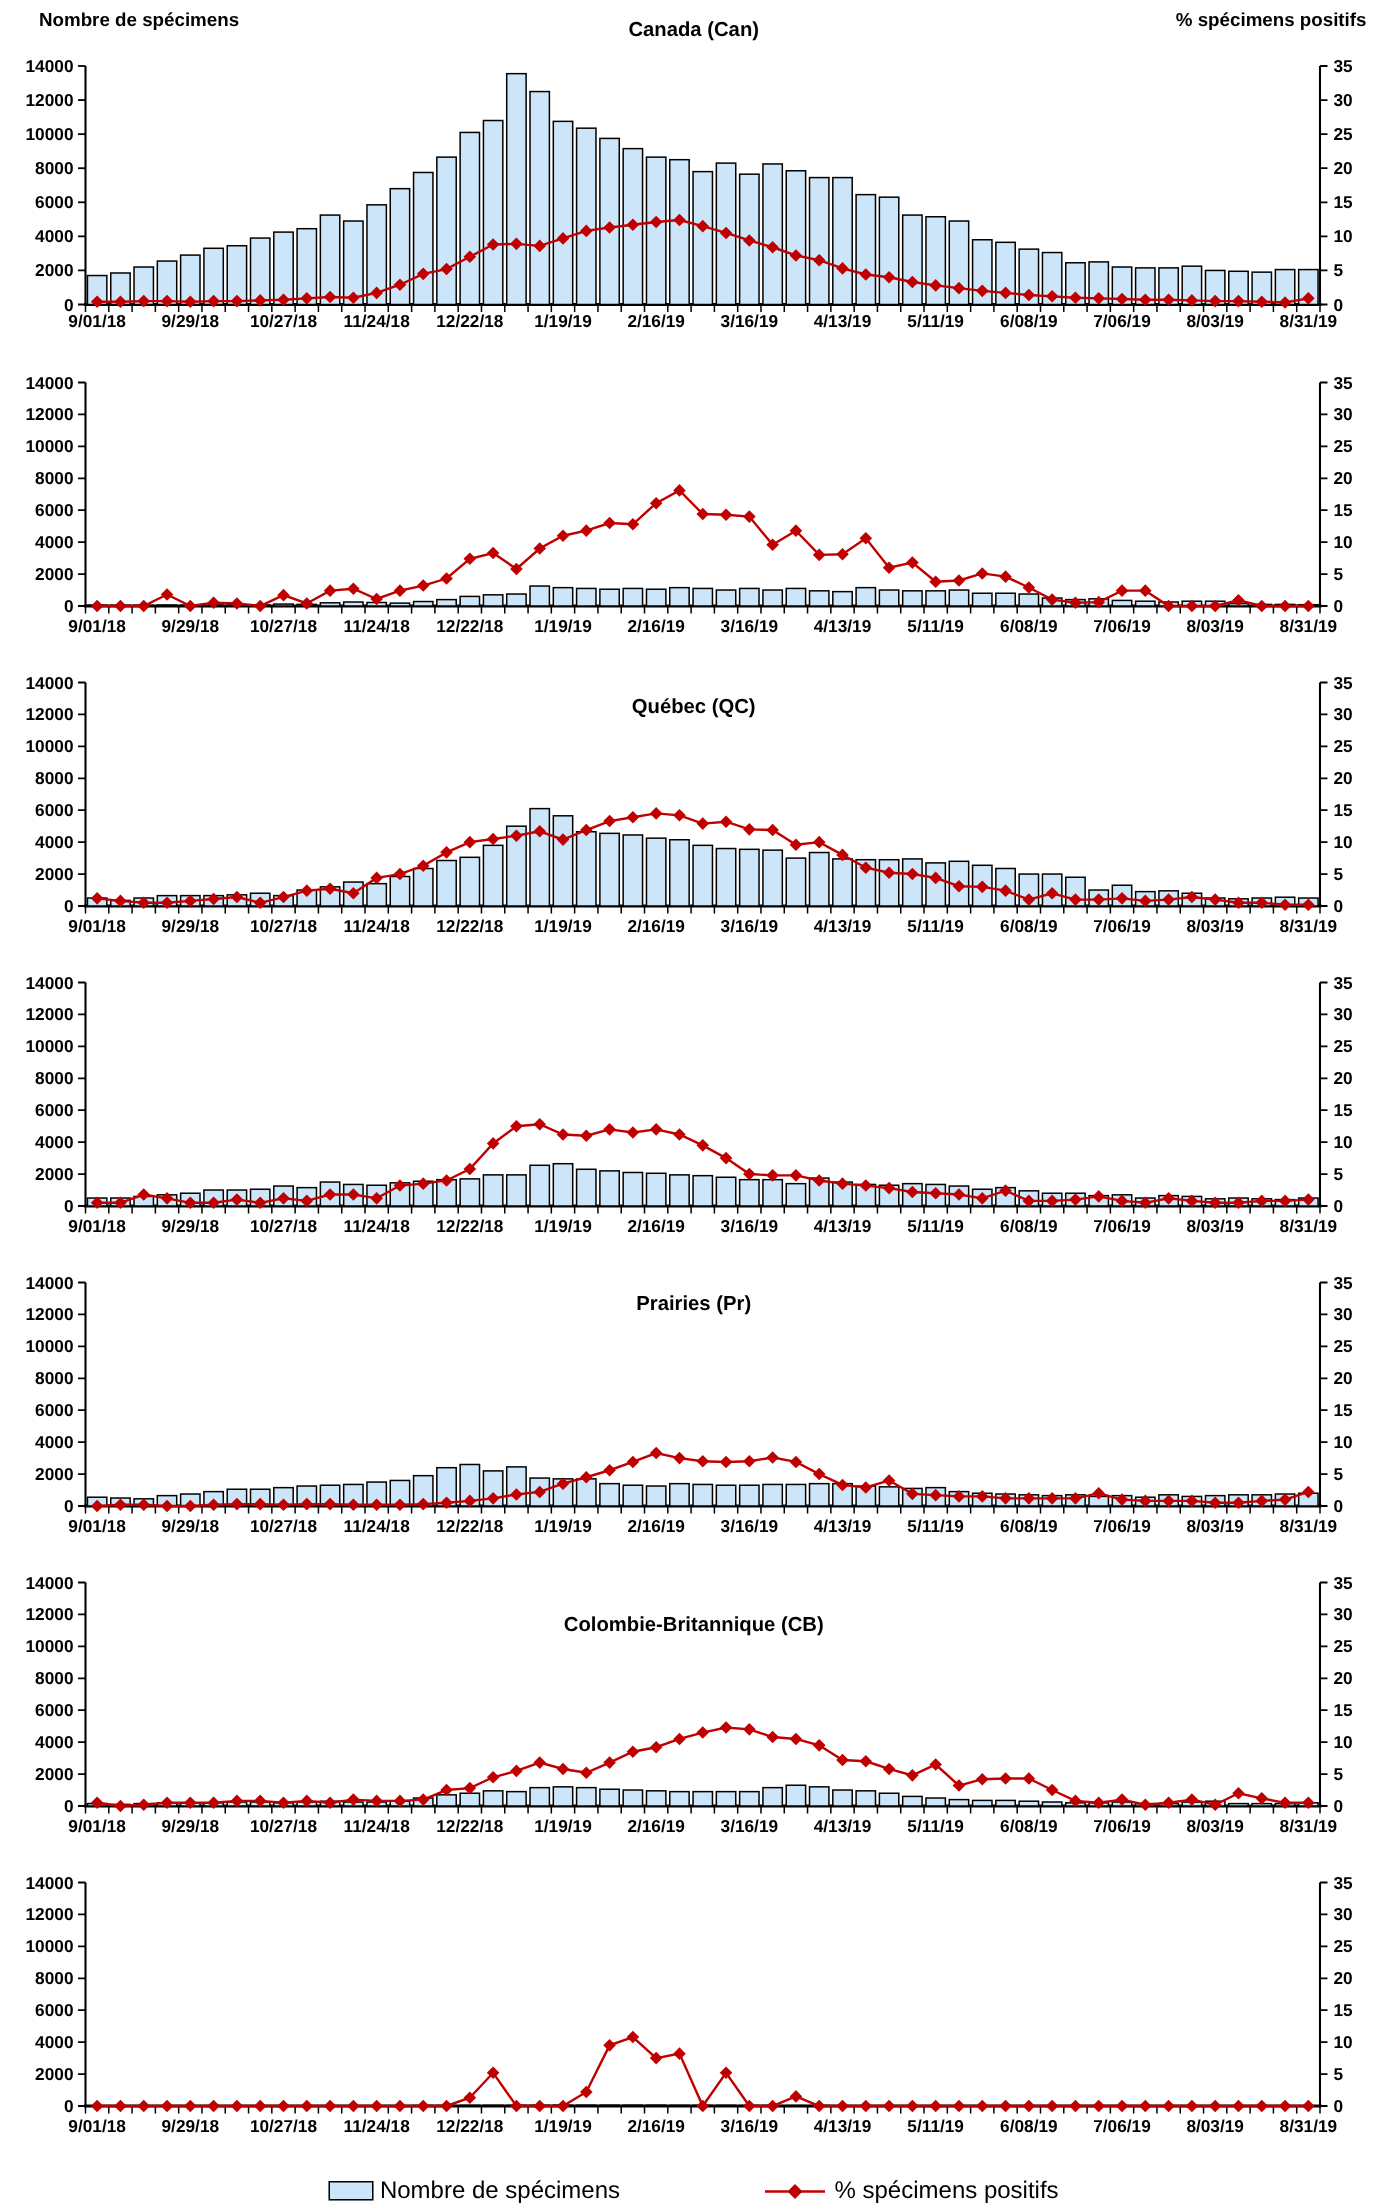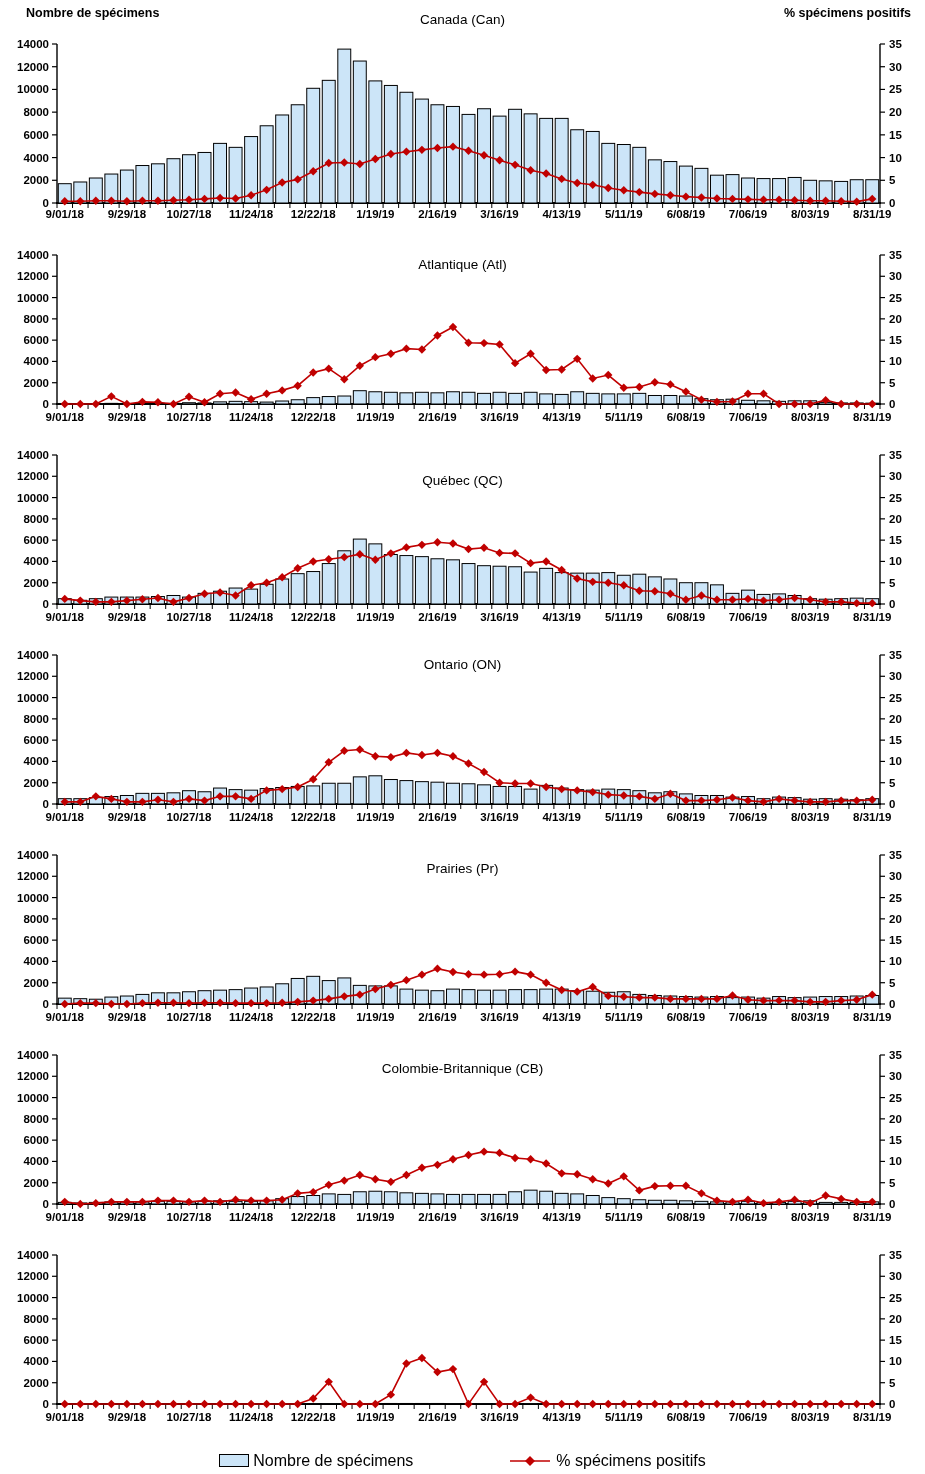--- a/index.html
+++ b/index.html
@@ -1,20 +1,20 @@
 <!DOCTYPE html>
 <html><head>
 <meta charset="utf-8">
 <style>
   html,body{margin:0;padding:0;background:#ffffff;}
   body{width:925px;height:1474px;overflow:hidden;font-family:"Liberation Sans",sans-serif;color:#000;}
   .figure{position:relative;width:925px;height:1474px;}
   .panel{position:relative;width:925px;}
   .panel svg{display:block;}
-  .panel-title{position:absolute;left:0;right:0;text-align:center;font-size:13.5px;font-weight:normal;pointer-events:none;}
+  .panel-title{position:absolute;left:0;right:0;text-align:center;font-size:13.5px;font-weight:bold;pointer-events:none;}
   .hdr-label{position:absolute;top:6px;font-size:12.5px;font-weight:bold;}
   .hdr-left{left:26px;}
   .hdr-right{right:14px;}
   .legend{height:27px;display:flex;align-items:center;justify-content:center;gap:95px;}
   .legend-item{display:flex;align-items:center;gap:4px;font-size:16px;}
   .legend-swatch{width:30px;height:13px;border:1px solid #000;box-sizing:border-box;}
 </style>
 </head>
 <body>
 
@@ -238,21 +238,20 @@
           <path d="M810.122641509434 196.52857142857144 L814.322641509434 200.72857142857143 L810.122641509434 204.92857142857142 L805.9226415094339 200.72857142857143 Z" fill="#c00000"></path>
           <path d="M825.6509433962265 196.52857142857144 L829.8509433962265 200.72857142857143 L825.6509433962265 204.92857142857142 L821.4509433962264 200.72857142857143 Z" fill="#c00000"></path>
           <path d="M841.1792452830189 196.98285714285714 L845.3792452830189 201.18285714285713 L841.1792452830189 205.38285714285712 L836.9792452830188 201.18285714285713 Z" fill="#c00000"></path>
           <path d="M856.7075471698114 197.43714285714287 L860.9075471698114 201.63714285714286 L856.7075471698114 205.83714285714285 L852.5075471698113 201.63714285714286 Z" fill="#c00000"></path>
           <path d="M872.2358490566038 194.71142857142857 L876.4358490566038 198.91142857142856 L872.2358490566038 203.11142857142855 L868.0358490566038 198.91142857142856 Z" fill="#c00000"></path>
         </g>
       </svg>
   </div>
 
   <div class="panel" id="panel-1" style="height:200px">
-    <div class="panel-title" style="top:10px">Atlantique (Atl)</div>
     <svg width="925" height="200" viewBox="0 0 925 200">
         <g font-size="11.5" font-weight="bold" fill="#000000">
           <line x1="57" y1="8" x2="57" y2="157" stroke="#000" stroke-width="1.4"></line>
           <line x1="880" y1="8" x2="880" y2="157" stroke="#000" stroke-width="1.4"></line>
           <line x1="52" y1="157" x2="57" y2="157" stroke="#000" stroke-width="1.2"></line>
           <text x="49" y="161" text-anchor="end">0</text>
           <line x1="52" y1="135.71428571428572" x2="57" y2="135.71428571428572" stroke="#000" stroke-width="1.2"></line>
           <text x="49" y="139.71428571428572" text-anchor="end">2000</text>
           <line x1="52" y1="114.42857142857143" x2="57" y2="114.42857142857143" stroke="#000" stroke-width="1.2"></line>
           <text x="49" y="118.42857142857143" text-anchor="end">4000</text>
@@ -460,21 +459,21 @@
           <path d="M810.122641509434 152.8 L814.322641509434 157 L810.122641509434 161.2 L805.9226415094339 157 Z" fill="#c00000"></path>
           <path d="M825.6509433962265 148.96857142857144 L829.8509433962265 153.16857142857143 L825.6509433962265 157.3685714285714 L821.4509433962264 153.16857142857143 Z" fill="#c00000"></path>
           <path d="M841.1792452830189 152.8 L845.3792452830189 157 L841.1792452830189 161.2 L836.9792452830188 157 Z" fill="#c00000"></path>
           <path d="M856.7075471698114 152.8 L860.9075471698114 157 L856.7075471698114 161.2 L852.5075471698113 157 Z" fill="#c00000"></path>
           <path d="M872.2358490566038 152.8 L876.4358490566038 157 L872.2358490566038 161.2 L868.0358490566038 157 Z" fill="#c00000"></path>
         </g>
       </svg>
   </div>
 
   <div class="panel" id="panel-2" style="height:200px">
-    <div class="panel-title" style="top:26px">Québec (QC)</div>
+    <div class="panel-title" style="top:16px">Québec (QC)</div>
     <svg width="925" height="200" viewBox="0 0 925 200">
         <g font-size="11.5" font-weight="bold" fill="#000000">
           <line x1="57" y1="8" x2="57" y2="157" stroke="#000" stroke-width="1.4"></line>
           <line x1="880" y1="8" x2="880" y2="157" stroke="#000" stroke-width="1.4"></line>
           <line x1="52" y1="157" x2="57" y2="157" stroke="#000" stroke-width="1.2"></line>
           <text x="49" y="161" text-anchor="end">0</text>
           <line x1="52" y1="135.71428571428572" x2="57" y2="135.71428571428572" stroke="#000" stroke-width="1.2"></line>
           <text x="49" y="139.71428571428572" text-anchor="end">2000</text>
           <line x1="52" y1="114.42857142857143" x2="57" y2="114.42857142857143" stroke="#000" stroke-width="1.2"></line>
           <text x="49" y="118.42857142857143" text-anchor="end">4000</text>
@@ -682,21 +681,20 @@
           <path d="M810.122641509434 148.54285714285714 L814.322641509434 152.74285714285713 L810.122641509434 156.94285714285712 L805.9226415094339 152.74285714285713 Z" fill="#c00000"></path>
           <path d="M825.6509433962265 150.67142857142858 L829.8509433962265 154.87142857142857 L825.6509433962265 159.07142857142856 L821.4509433962264 154.87142857142857 Z" fill="#c00000"></path>
           <path d="M841.1792452830189 150.67142857142858 L845.3792452830189 154.87142857142857 L841.1792452830189 159.07142857142856 L836.9792452830188 154.87142857142857 Z" fill="#c00000"></path>
           <path d="M856.7075471698114 151.94857142857143 L860.9075471698114 156.14857142857142 L856.7075471698114 160.3485714285714 L852.5075471698113 156.14857142857142 Z" fill="#c00000"></path>
           <path d="M872.2358490566038 151.94857142857143 L876.4358490566038 156.14857142857142 L872.2358490566038 160.3485714285714 L868.0358490566038 156.14857142857142 Z" fill="#c00000"></path>
         </g>
       </svg>
   </div>
 
   <div class="panel" id="panel-3" style="height:200px">
-    <div class="panel-title" style="top:10px">Ontario (ON)</div>
     <svg width="925" height="200" viewBox="0 0 925 200">
         <g font-size="11.5" font-weight="bold" fill="#000000">
           <line x1="57" y1="8" x2="57" y2="157" stroke="#000" stroke-width="1.4"></line>
           <line x1="880" y1="8" x2="880" y2="157" stroke="#000" stroke-width="1.4"></line>
           <line x1="52" y1="157" x2="57" y2="157" stroke="#000" stroke-width="1.2"></line>
           <text x="49" y="161" text-anchor="end">0</text>
           <line x1="52" y1="135.71428571428572" x2="57" y2="135.71428571428572" stroke="#000" stroke-width="1.2"></line>
           <text x="49" y="139.71428571428572" text-anchor="end">2000</text>
           <line x1="52" y1="114.42857142857143" x2="57" y2="114.42857142857143" stroke="#000" stroke-width="1.2"></line>
           <text x="49" y="118.42857142857143" text-anchor="end">4000</text>
@@ -1126,21 +1124,21 @@
           <path d="M810.122641509434 150.67142857142858 L814.322641509434 154.87142857142857 L810.122641509434 159.07142857142856 L805.9226415094339 154.87142857142857 Z" fill="#c00000"></path>
           <path d="M825.6509433962265 150.67142857142858 L829.8509433962265 154.87142857142857 L825.6509433962265 159.07142857142856 L821.4509433962264 154.87142857142857 Z" fill="#c00000"></path>
           <path d="M841.1792452830189 149.39428571428573 L845.3792452830189 153.59428571428572 L841.1792452830189 157.7942857142857 L836.9792452830188 153.59428571428572 Z" fill="#c00000"></path>
           <path d="M856.7075471698114 148.54285714285714 L860.9075471698114 152.74285714285713 L856.7075471698114 156.94285714285712 L852.5075471698113 152.74285714285713 Z" fill="#c00000"></path>
           <path d="M872.2358490566038 143.43428571428572 L876.4358490566038 147.6342857142857 L872.2358490566038 151.8342857142857 L868.0358490566038 147.6342857142857 Z" fill="#c00000"></path>
         </g>
       </svg>
   </div>
 
   <div class="panel" id="panel-5" style="height:200px">
-    <div class="panel-title" style="top:14px">Colombie-Britannique (CB)</div>
+    <div class="panel-title" style="top:28px">Colombie-Britannique (CB)</div>
     <svg width="925" height="200" viewBox="0 0 925 200">
         <g font-size="11.5" font-weight="bold" fill="#000000">
           <line x1="57" y1="8" x2="57" y2="157" stroke="#000" stroke-width="1.4"></line>
           <line x1="880" y1="8" x2="880" y2="157" stroke="#000" stroke-width="1.4"></line>
           <line x1="52" y1="157" x2="57" y2="157" stroke="#000" stroke-width="1.2"></line>
           <text x="49" y="161" text-anchor="end">0</text>
           <line x1="52" y1="135.71428571428572" x2="57" y2="135.71428571428572" stroke="#000" stroke-width="1.2"></line>
           <text x="49" y="139.71428571428572" text-anchor="end">2000</text>
           <line x1="52" y1="114.42857142857143" x2="57" y2="114.42857142857143" stroke="#000" stroke-width="1.2"></line>
           <text x="49" y="118.42857142857143" text-anchor="end">4000</text>

